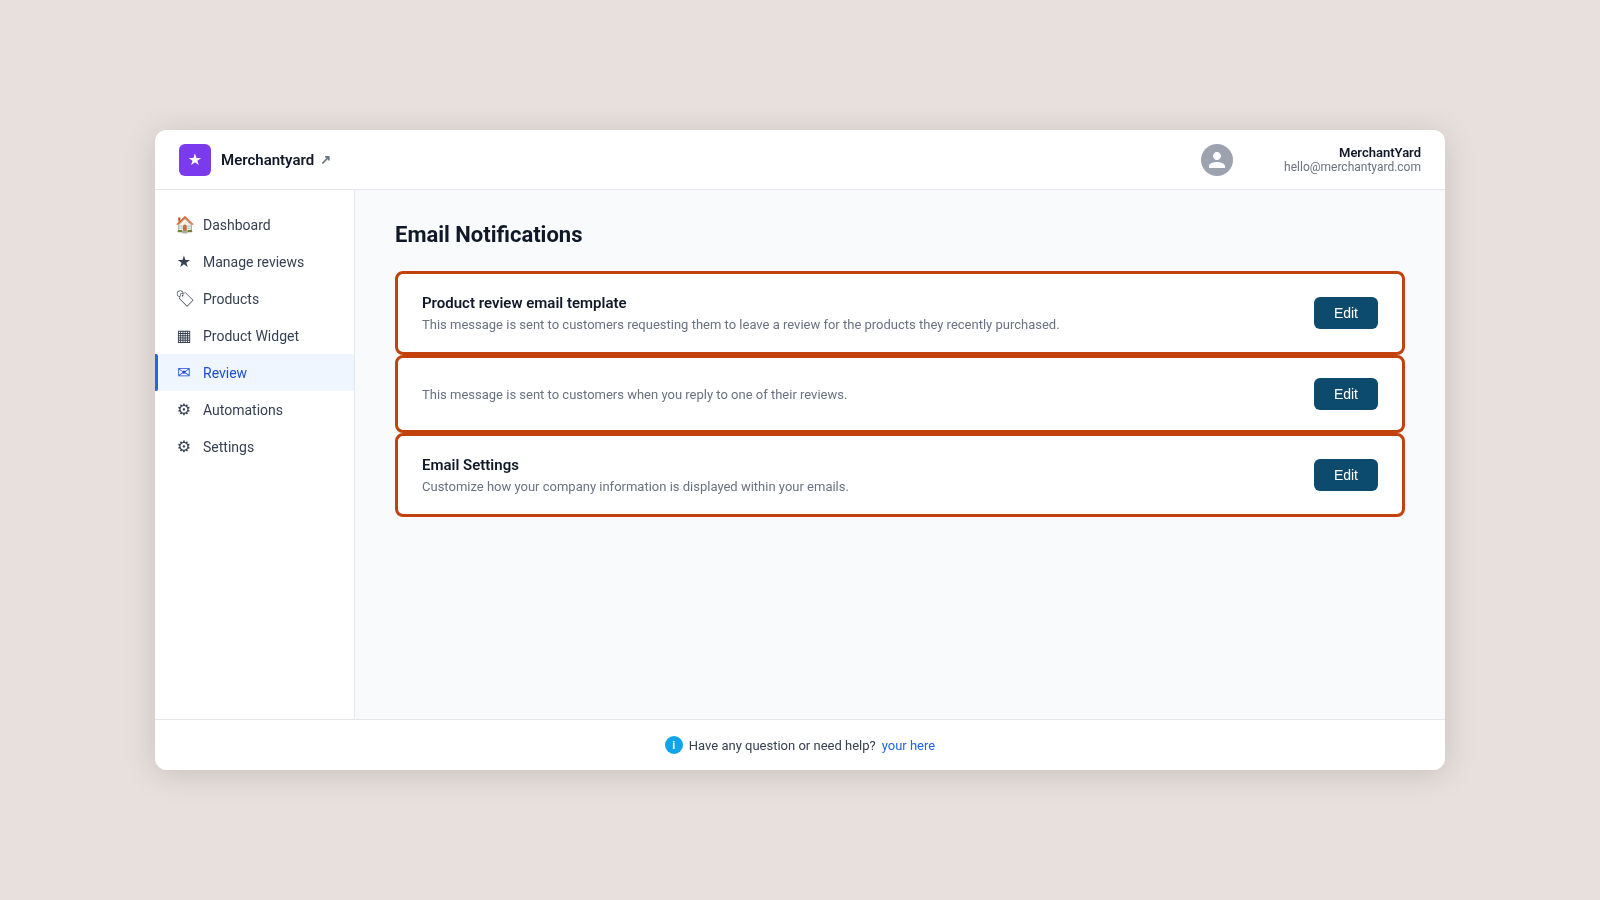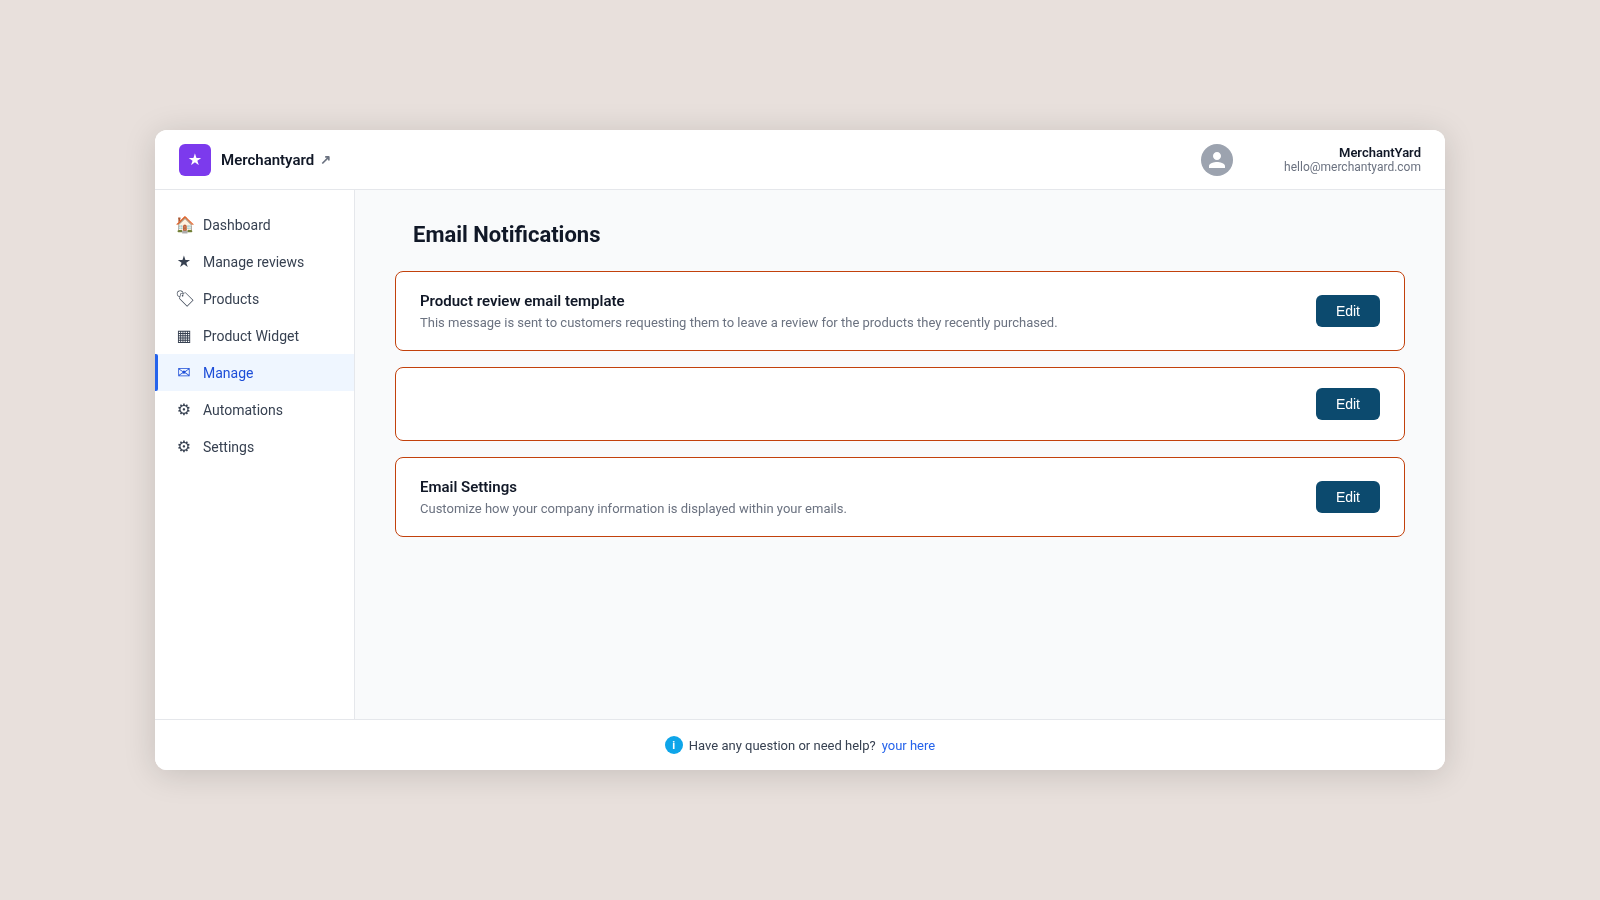--- a/index.html
+++ b/index.html
@@ -142,32 +142,31 @@
       flex: 1;
       padding: 32px 40px;
       background: #f9fafb;
       overflow-y: auto;
     }
     .page-title {
       font-size: 22px;
       font-weight: 700;
       color: #111827;
       margin-bottom: 24px;
-      margin-left: 18px;
     }
     
     .card {
       background: #fff;
-      border: 1px solid #c2410c;
+      border: 3px solid #c2410c;
       border-radius: 8px;
       padding: 20px 24px;
       display: flex;
       align-items: center;
       justify-content: space-between;
-      margin-bottom: 16px;
+      margin-bottom: 0;
     }
     .card-text {}
     .card-title {
       font-size: 15px;
       font-weight: 600;
       color: #111827;
       margin-bottom: 5px;
     }
     .card-desc {
       font-size: 13px;
@@ -257,21 +256,21 @@
         <div class="sidebar-item">
           <span class="icon">🏷</span>
           <span>Products</span>
         </div>
         <div class="sidebar-item">
           <span class="icon">▦</span>
           <span>Product Widget</span>
         </div>
         <div class="sidebar-item active">
           <span class="icon">✉</span>
-          <span>Manage</span>
+          <span>Review</span>
         </div>
         <div class="sidebar-item">
           <span class="icon">⚙</span>
           <span>Automations</span>
         </div>
         <div class="sidebar-item">
           <span class="icon">⚙</span>
           <span>Settings</span>
         </div>
       </div>
@@ -280,20 +279,21 @@
       <div class="page-title">Email Notifications</div>
     <div class="card">
       <div class="card-text">
         <div class="card-title">Product review email template</div>
         <div class="card-desc">This message is sent to customers requesting them to leave a review for the products they recently purchased.</div>
       </div>
       <button class="edit-btn">Edit</button>
     </div>
         <div class="card">
       <div class="card-text">
+        <div class="card-desc">This message is sent to customers when you reply to one of their reviews.</div>
       </div>
       <button class="edit-btn">Edit</button>
     </div>
         <div class="card">
       <div class="card-text">
         <div class="card-title">Email Settings</div>
         <div class="card-desc">Customize how your company information is displayed within your emails.</div>
       </div>
       <button class="edit-btn">Edit</button>
     </div>

